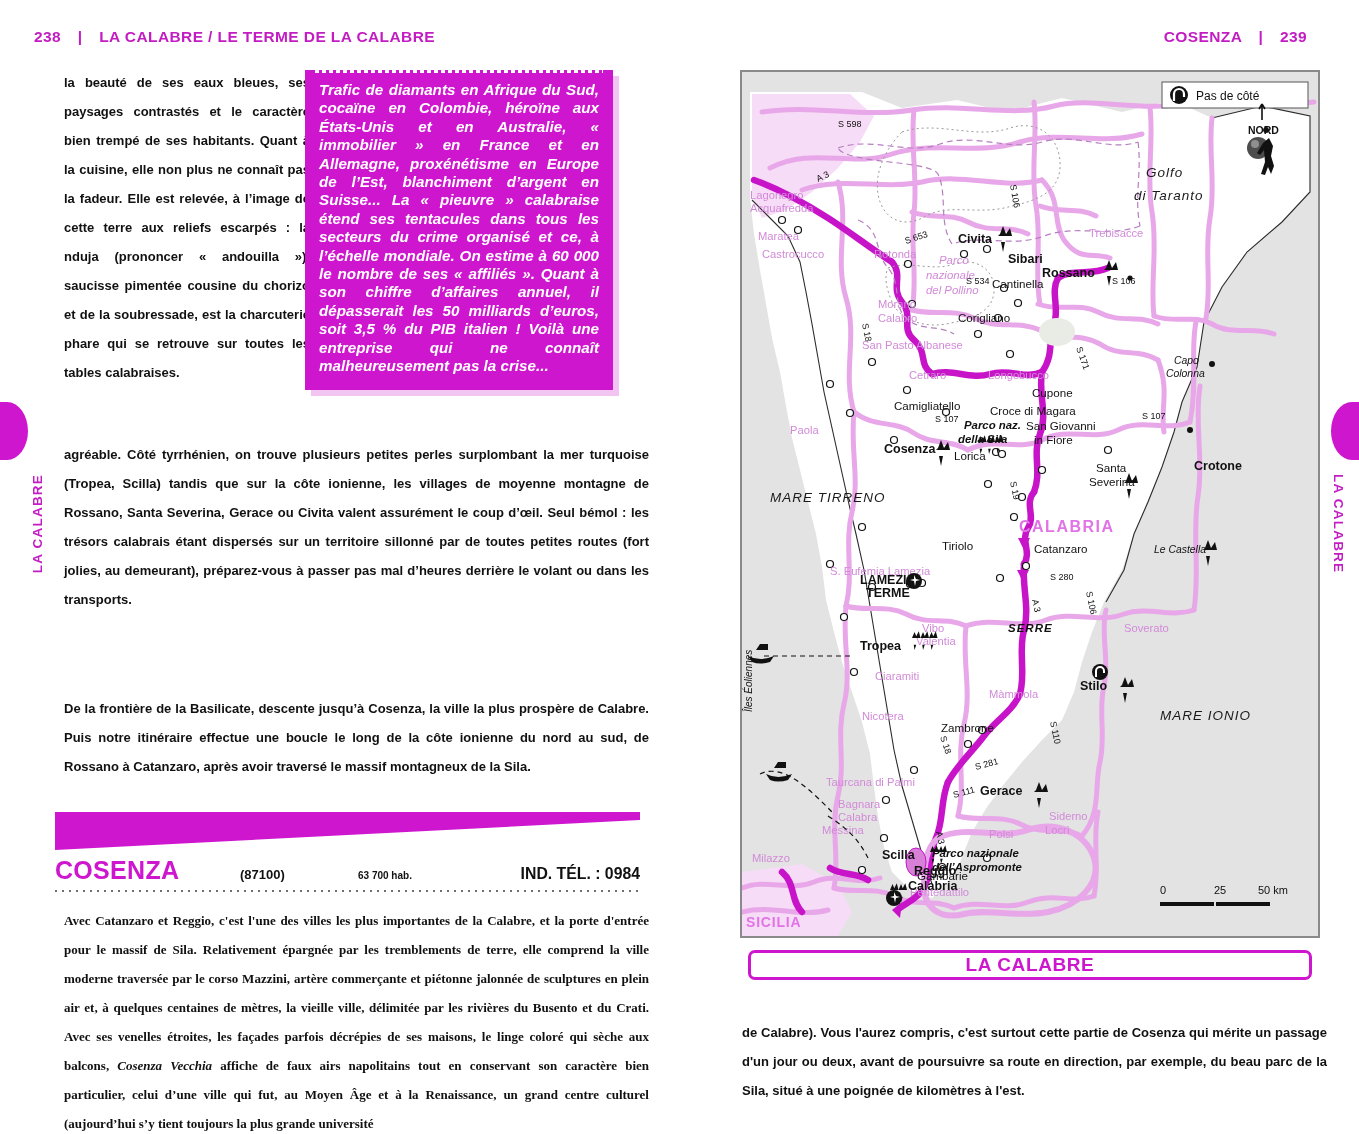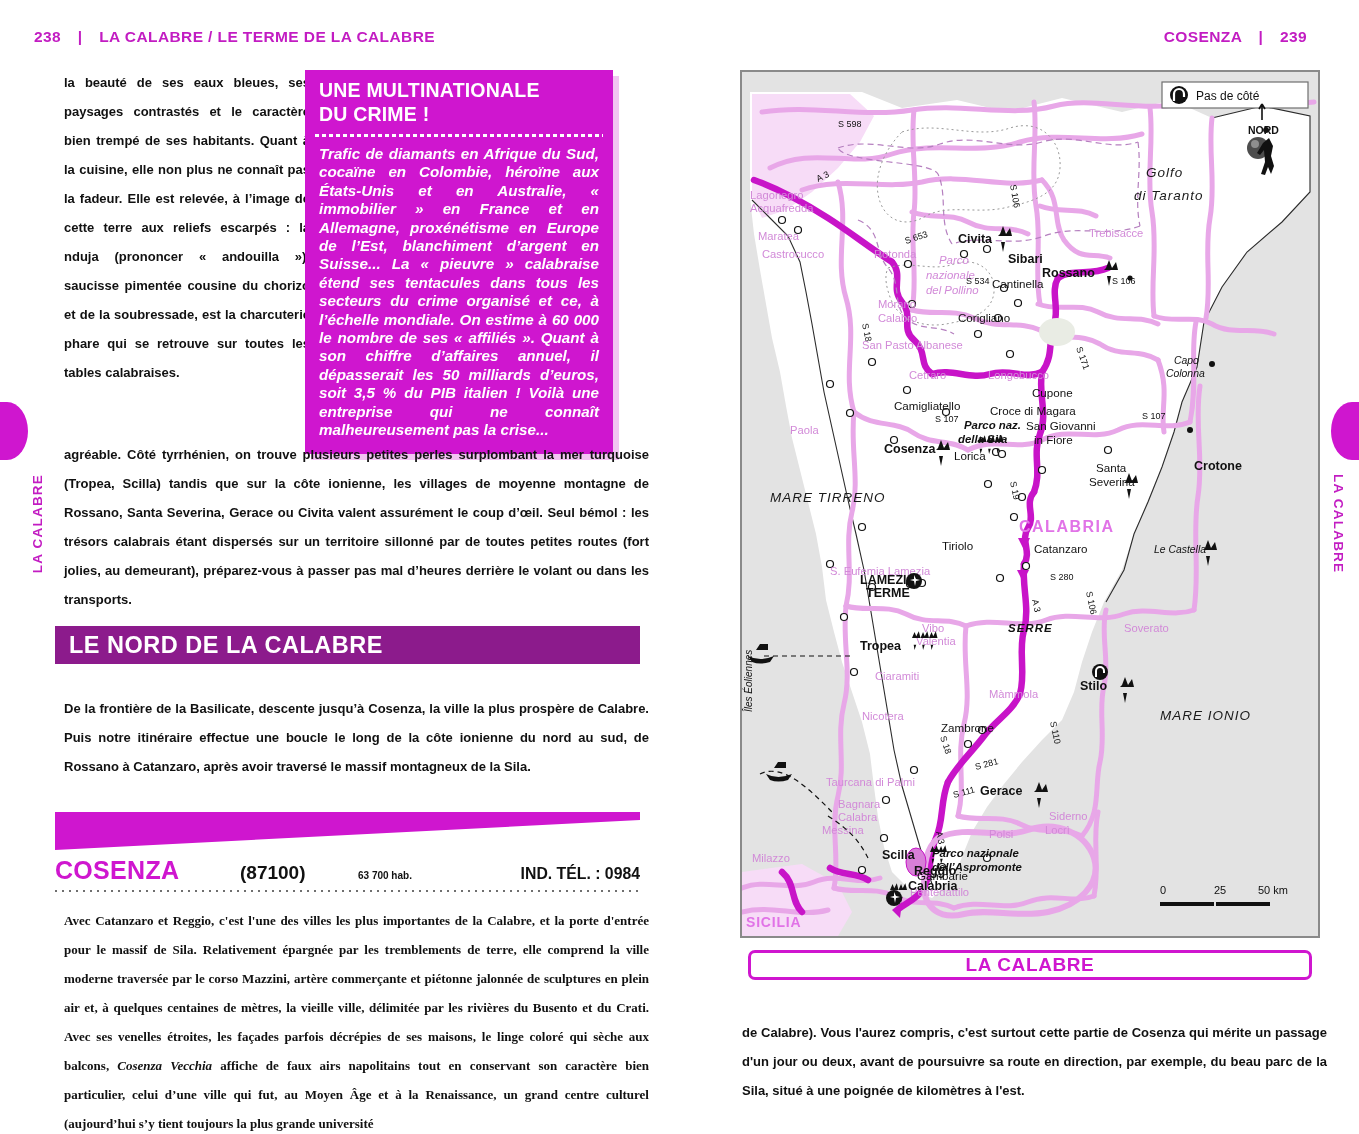--- a/index.html
+++ b/index.html
@@ -74,21 +74,21 @@
   }
   .sec-intro{position:absolute;left:55px;top:694px;width:585px;}
 
   
   .city-block{position:absolute;left:55px;top:810px;width:585px;}
   .wedge{width:585px;height:40px;display:block;}
   .city-line{
     display:flex;align-items:baseline;margin-top:6px;
   }
   .city-name{font-size:25px;font-weight:bold;color:#cf16cf;letter-spacing:.3px;width:185px;}
-  .city-zip{font-size:19px;font-weight:bold;color:#111;width:118px;}
+  .city-zip{font-size:13px;font-weight:bold;color:#111;width:118px;}
   .city-pop{font-size:10px;font-weight:bold;color:#111;flex:1;}
   .city-tel{font-size:15.8px;font-weight:bold;color:#111;text-align:left;}
   .dotrule{
     margin-top:5px;height:2px;
     background:repeating-linear-gradient(to right,#6f6f6f 0 2px,transparent 2px 7px);
   }
   .city-body{position:absolute;left:55px;top:906px;width:585px;font-family:Liberation Serif, serif;}
 
   
   .right-tail{position:absolute;left:733px;top:1018px;width:585px;}
@@ -145,33 +145,26 @@
     <div class="dot"></div>
     <div class="vlabel">LA CALABRE</div>
   </div>
 
   <div class="col-left">
     <div class="body-text narrow">la beauté de ses eaux bleues, ses paysages contrastés et le caractère bien trempé de ses habitants. Quant à la cuisine, elle non plus ne connaît pas la fadeur. Elle est relevée, à l’image de cette terre aux reliefs escarpés : la nduja (prononcer « andouilla »), saucisse pimentée cousine du chorizo et de la soubressade, est la charcuterie phare qui se retrouve sur toutes les tables calabraises.</div>
     <div class="body-text narrow" style="margin-top:7px;">Farniente, visites, culture, randonnées (et même ski, en hiver !), il y a donc de quoi faire et de quoi voir en Calabre, à commencer par la belle Reggio Calabria, cossue et très</div>
   </div>
 
   <div class="crime-box">
-    <div class="bx-title">
-      <div>UNE MULTINATIONALE</div>
-      <div>DU CRIME !</div>
-    </div>
     <div class="dashrule"></div>
     <div class="bx-body">Trafic de diamants en Afrique du Sud, cocaïne en Colombie, héroïne aux États-Unis et en Australie, « immobilier » en France et en Allemagne, proxénétisme en Europe de l’Est, blanchiment d’argent en Suisse... La « pieuvre » calabraise étend ses tentacules dans tous les secteurs du crime organisé et ce, à l’échelle mondiale. On estime à 60 000 le nombre de ses « affiliés ». Quant à son chiffre d’affaires annuel, il dépasserait les 50 milliards d’euros, soit 3,5 % du PIB italien ! Voilà une entreprise qui ne connaît malheureusement pas la crise...</div>
   </div>
 
   <div class="body-text wide-para">agréable. Côté tyrrhénien, on trouve plusieurs petites perles surplombant la mer turquoise (Tropea, Scilla) tandis que sur la côte ionienne, les villages de moyenne montagne de Rossano, Santa Severina, Gerace ou Civita valent assurément le coup d’œil. Seul bémol : les trésors calabrais étant dispersés sur un territoire sillonné par de toutes petites routes (fort jolies, au demeurant), préparez-vous à passer pas mal d’heures derrière le volant ou dans les transports.</div>
 
-  <div class="sec-bar">
-    <span>LE NORD DE LA CALABRE</span>
-  </div>
   <div class="body-text sec-intro">De la frontière de la Basilicate, descente jusqu’à Cosenza, la ville la plus prospère de Calabre. Puis notre itinéraire effectue une boucle le long de la côte ionienne du nord au sud, de Rossano à Catanzaro, après avoir traversé le massif montagneux de la Sila.</div>
 
   <div class="city-block">
     <svg class="wedge" viewBox="0 0 585 40" preserveAspectRatio="none">
       <polygon points="0,2 585,2 585,10 0,40" fill="#cf16cf"></polygon>
     </svg>
     <div class="city-line">
       <div class="city-name">COSENZA</div>
       <div class="city-zip">(87100)</div>
       <div class="city-pop">63 700 hab.</div>

